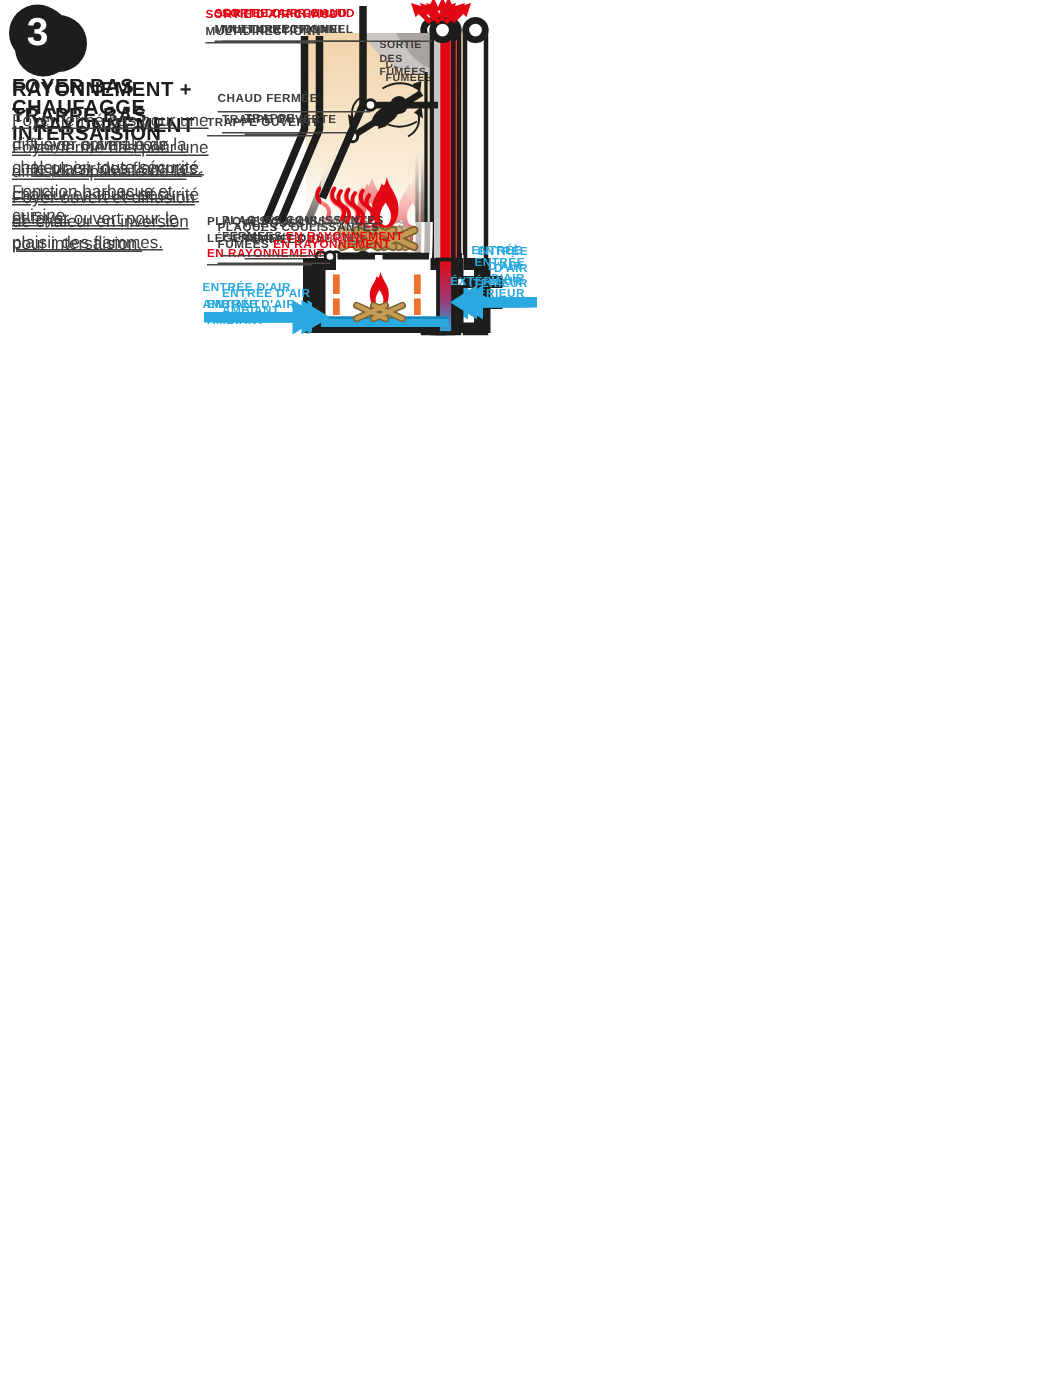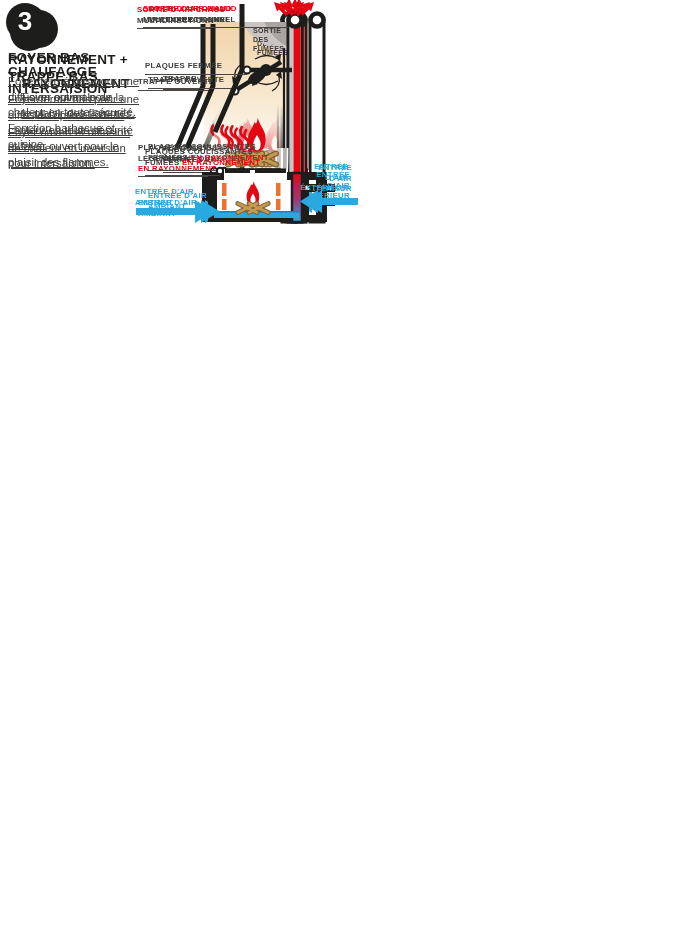--- a/index.html
+++ b/index.html
@@ -716,21 +716,21 @@
     <path d="M46,208 H105 V200 L124,211.5 L105,223 V215 H46 Z"></path>
     <path d="M258,198 H222 V190 L204,201.5 L222,213 V205 H258 Z"></path>
   </g>
 </svg>
 </div>
     <div class="lbl" style="left:143px;top:4px;"><span class="red">SORTIE D'AIR CHAUD</span><br><span>MULTIDIRECTIONNEL</span></div>
     <div class="leader" style="left:143px;top:27px;width:145px;"></div>
     <div class="lbl tiny" style="left:253px;top:26px;">SORTIE
 DES
 FUMÉES</div>
-    <div class="lbl" style="left:145px;top:61px;">PLAQUES FERMÉE</div>
+    <div class="lbl" style="left:145px;top:61px;">CHAUD FERMÉE</div>
     <div class="leader" style="left:145px;top:74px;width:102px;"></div>
     <div class="lbl" style="left:145px;top:147px;"><span>PLAQUES COULISSANTES
 FUMÉES </span><span class="red">EN RAYONNEMENT</span></div>
     <div class="leader" style="left:145px;top:175px;width:75px;"></div>
     <div class="lbl cyan ra" style="left:291px;top:162px;width:57px;">ENTRÉE
 D'AIR
 ÉXTÉRIEUR</div>
     <div class="lbl cyan" style="left:135px;top:187px;">ENTRÉE D'AIR
 AMBIANT</div>
   </section>

